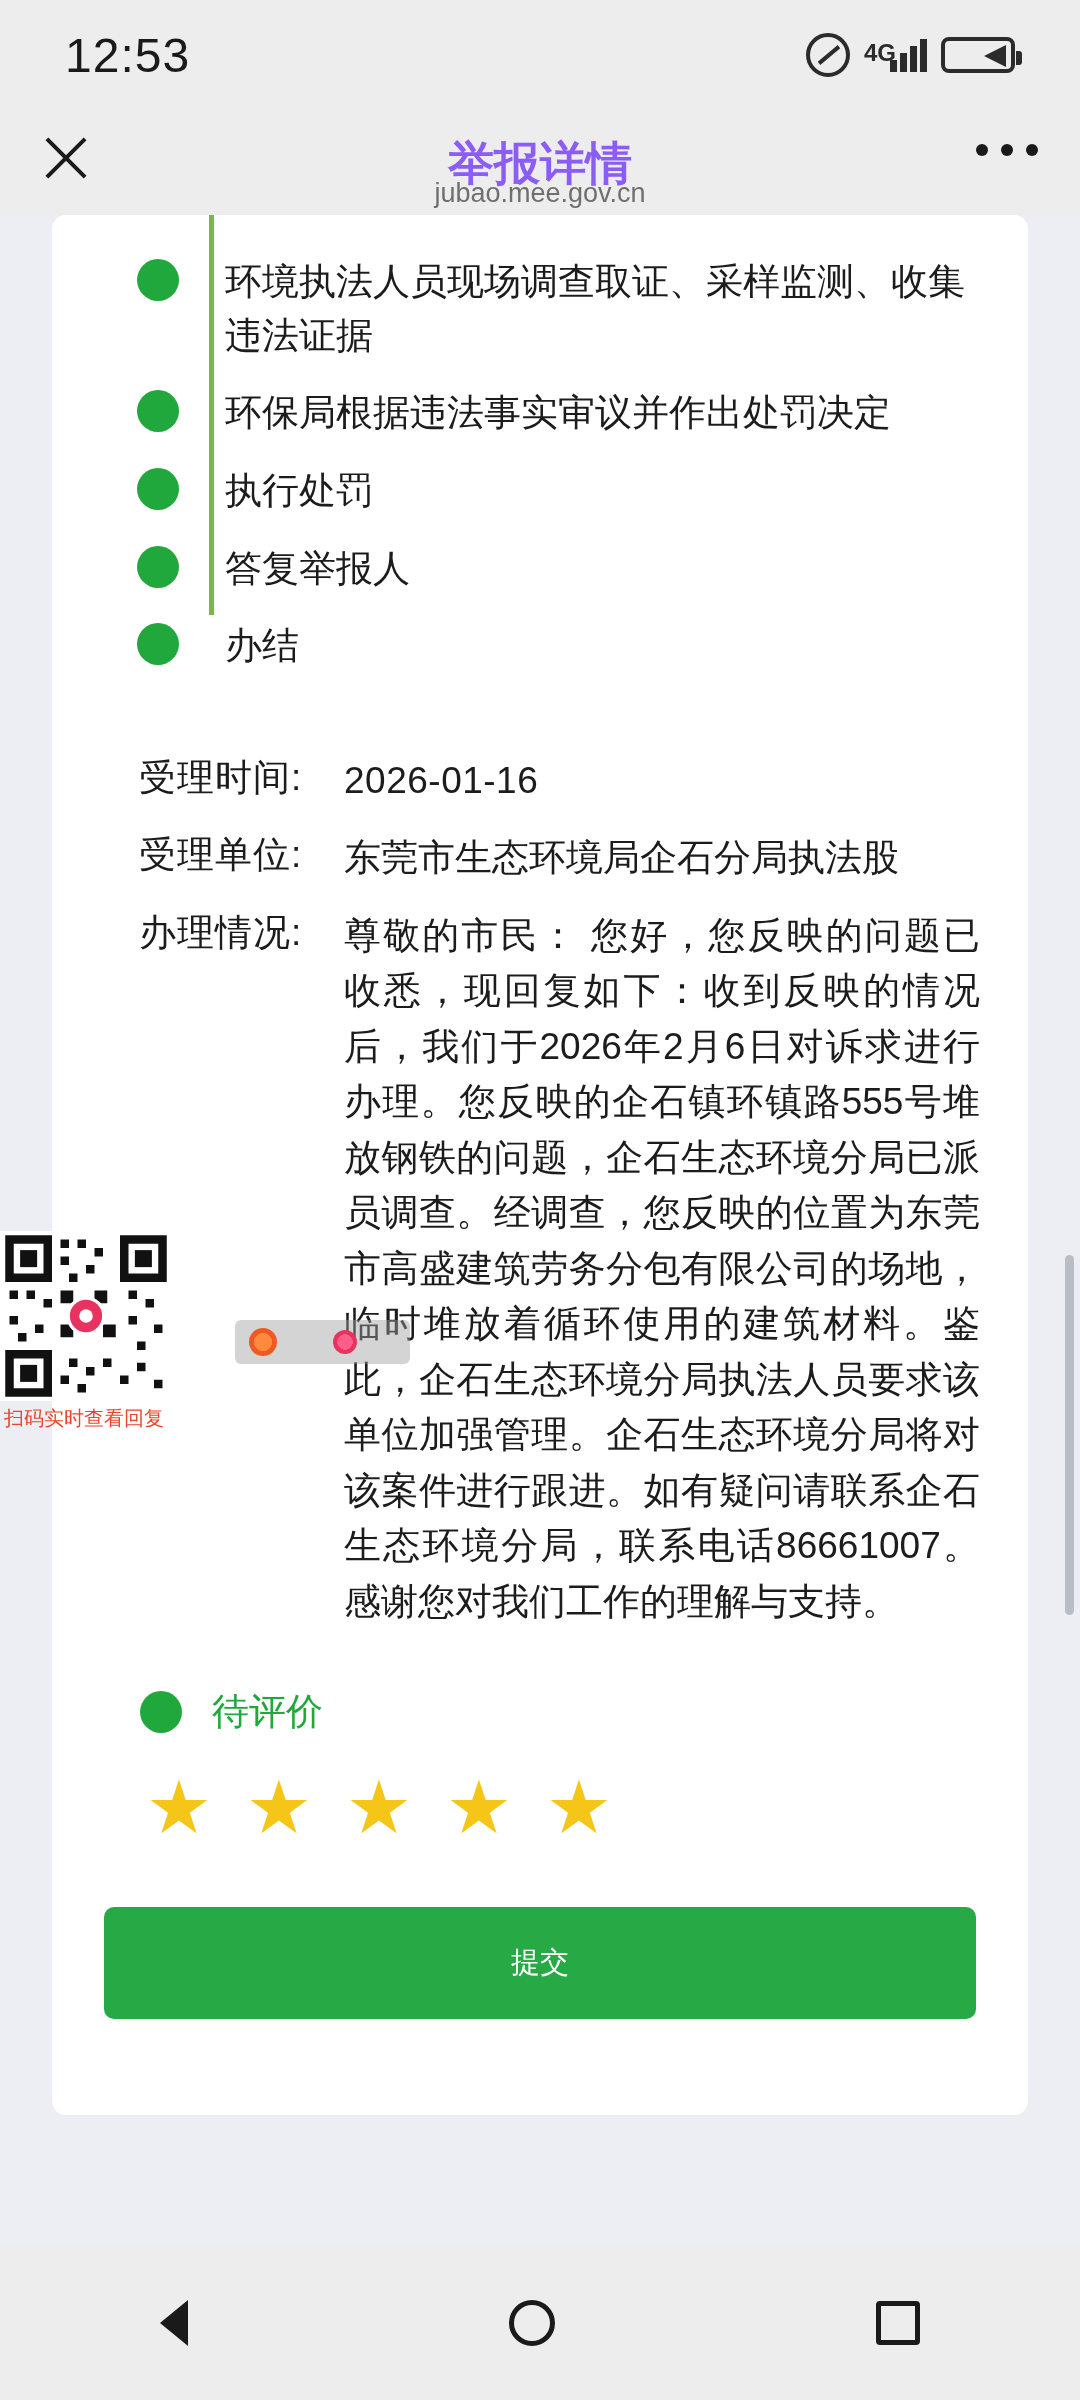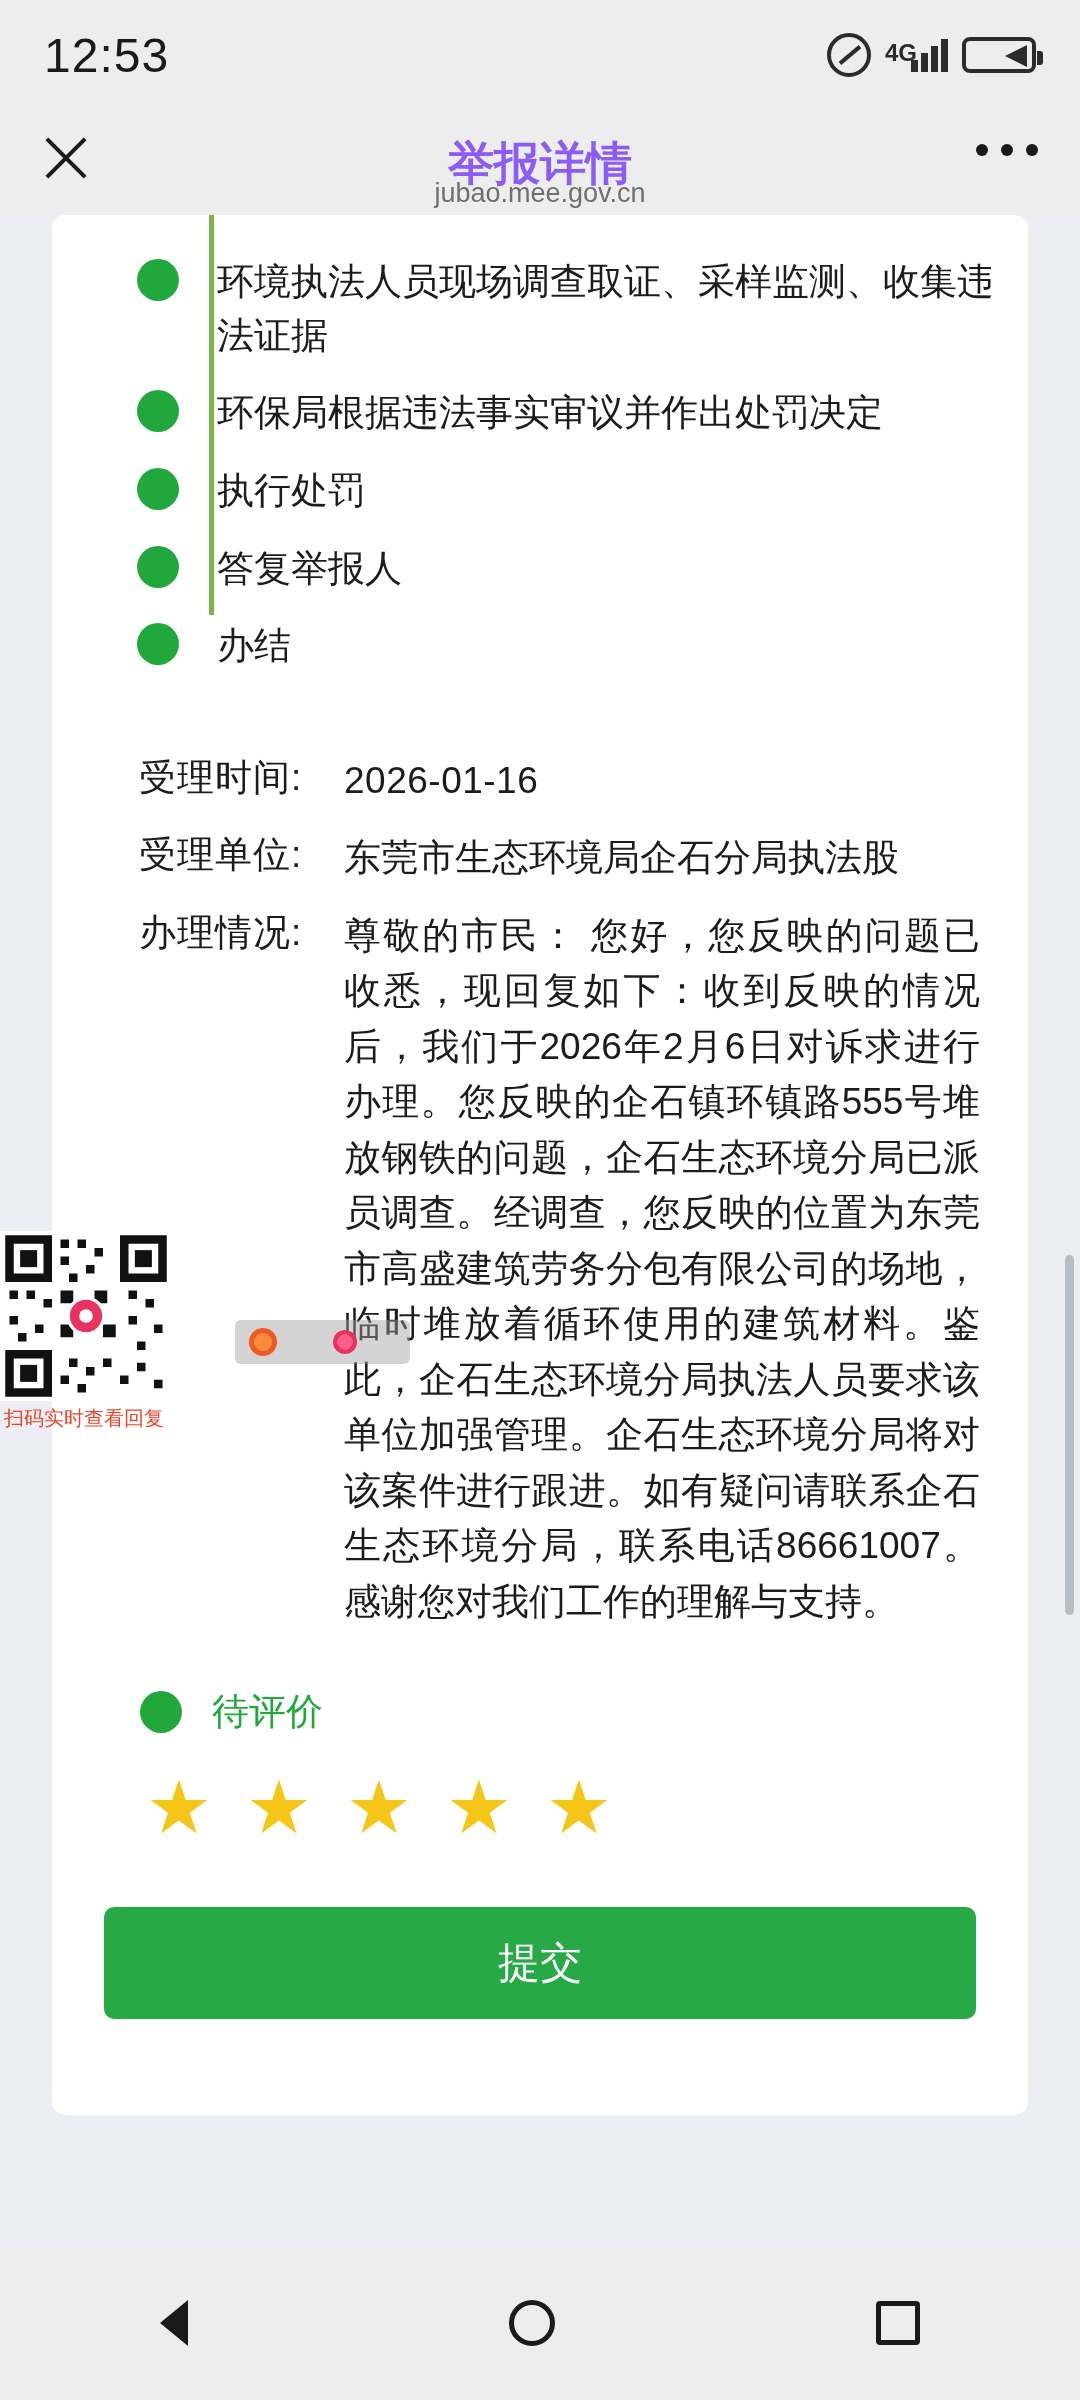--- a/index.html
+++ b/index.html
@@ -8,21 +8,21 @@
     font-family:"Liberation Sans","DejaVu Sans",sans-serif;
     background:#ededed;
     overflow:hidden;
   }
   .phone { position:relative; width:1080px; height:2400px; background:#eceef3; }
 
   
   .statusbar {
     height:110px; background:#ededed;
     display:flex; align-items:center; justify-content:space-between;
-    padding:0 44px;
+    padding:0 65px;
   }
   .clock { font-size:48px; color:#1a1a1a; letter-spacing:1px; }
   .status-icons { display:flex; align-items:center; gap:14px; }
   .si { display:flex; align-items:center; }
   .mute-ico { width:44px; height:44px; border:4px solid #2b2b2b; border-radius:50%; position:relative; }
   .mute-ico:after {
     content:""; position:absolute; left:6px; top:16px; width:26px; height:4px;
     background:#2b2b2b; transform:rotate(-40deg);
   }
   .net-label { font-size:24px; color:#2b2b2b; font-weight:bold; margin-right:-6px; position:relative; top:-12px;margin-top:20px;}
@@ -72,21 +72,21 @@
   .card {
     background:#fff; margin:0 52px 0 52px; border-radius:14px;
     min-height:1900px; padding:0 0 60px 0; position:relative;
   }
 
   
   .timeline { position:relative; padding:40px 0 10px 0; }
   .tl-line {
     position:absolute; left:157px; top:0; bottom:92px; width:5px; background:#7ab648;
   }
-  .tl-item { display:flex; align-items:flex-start; padding:0 32px 0 0; margin-bottom:24px; position:relative; }
+  .tl-item { display:flex; align-items:flex-start; padding:0 32px 0 0; margin-bottom:24px; position:relative;gap:8px; }
   .tl-dot {
     width:42px; height:42px; border-radius:50%; background:#21a83c;
     margin-left:85px; margin-right:38px; flex:none; position:relative; z-index:2; margin-top:4px;
   }
   .tl-text { font-size:37px; color:#1c1c1c; line-height:1.45; flex:1; }
 
   
   .details { padding:46px 48px 0 87px; }
   .drow { display:flex; margin-bottom:22px; }
   .dlabel { font-size:37px; color:#1c1c1c; width:205px; flex:none; letter-spacing:1px; }
@@ -102,21 +102,21 @@
   .rate-prompt { font-size:37px; color:#1c1c1c; padding:26px 0 0 88px; }
   .stars { display:flex; gap:26px; padding:34px 0 0 90px; }
   .star {
     width:74px; height:74px; color:#f5c518; font-size:74px; line-height:74px;
     display:block; text-align:center;
   }
 
   
   .submit {
     margin:62px 52px 0 52px; height:112px; background:#27a945; border-radius:10px;
-    color:#fff; font-size:42px; display:flex; align-items:center; justify-content:center;
+    color:#fff; font-size:29px; display:flex; align-items:center; justify-content:center;
     border:none; width:calc(100% - 104px); font-family:inherit;
   }
 
   
   .qr-overlay { position:absolute; left:0; top:1016px; width:175px; }
   .qr-img { width:172px; height:170px; background:#fff; position:relative; }
   .qr-cap { font-size:20px; color:#e8452c; margin-top:4px; padding-left:4px; letter-spacing:0px; }
   .wm {
     position:absolute; left:235px; top:1105px; width:175px; height:44px;
     background:rgba(160,160,160,.45); border-radius:6px;

